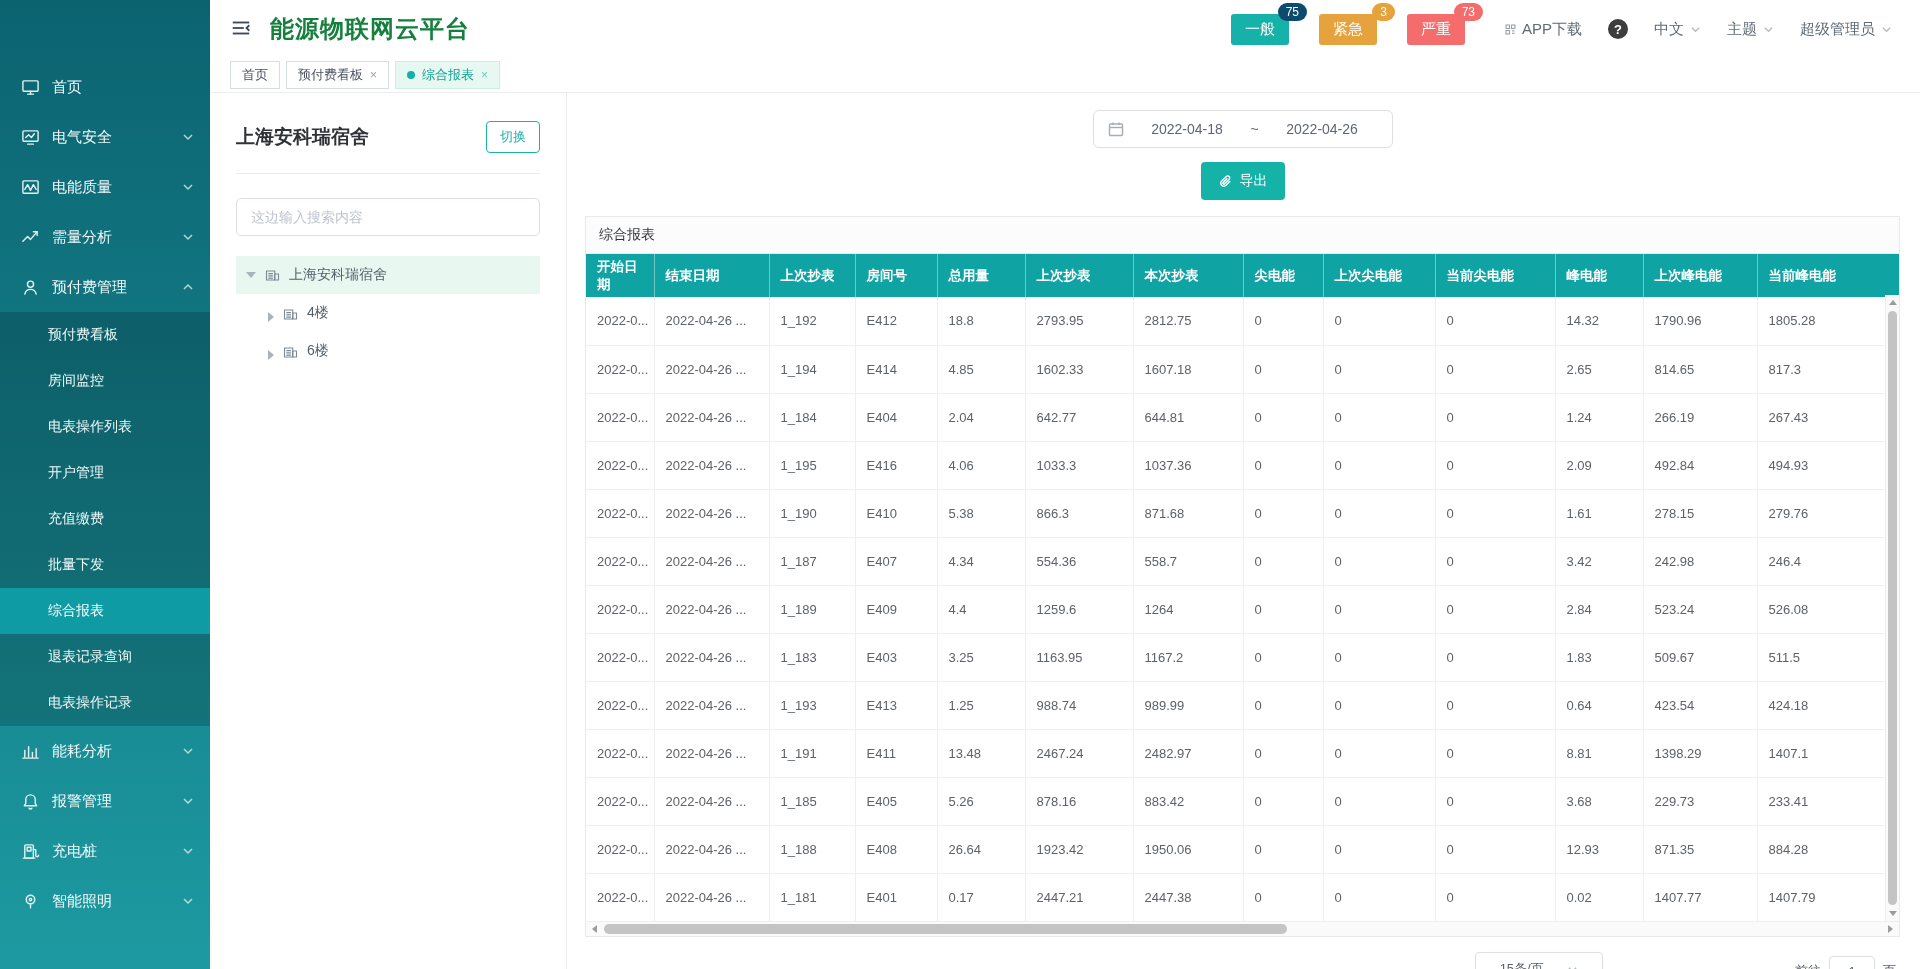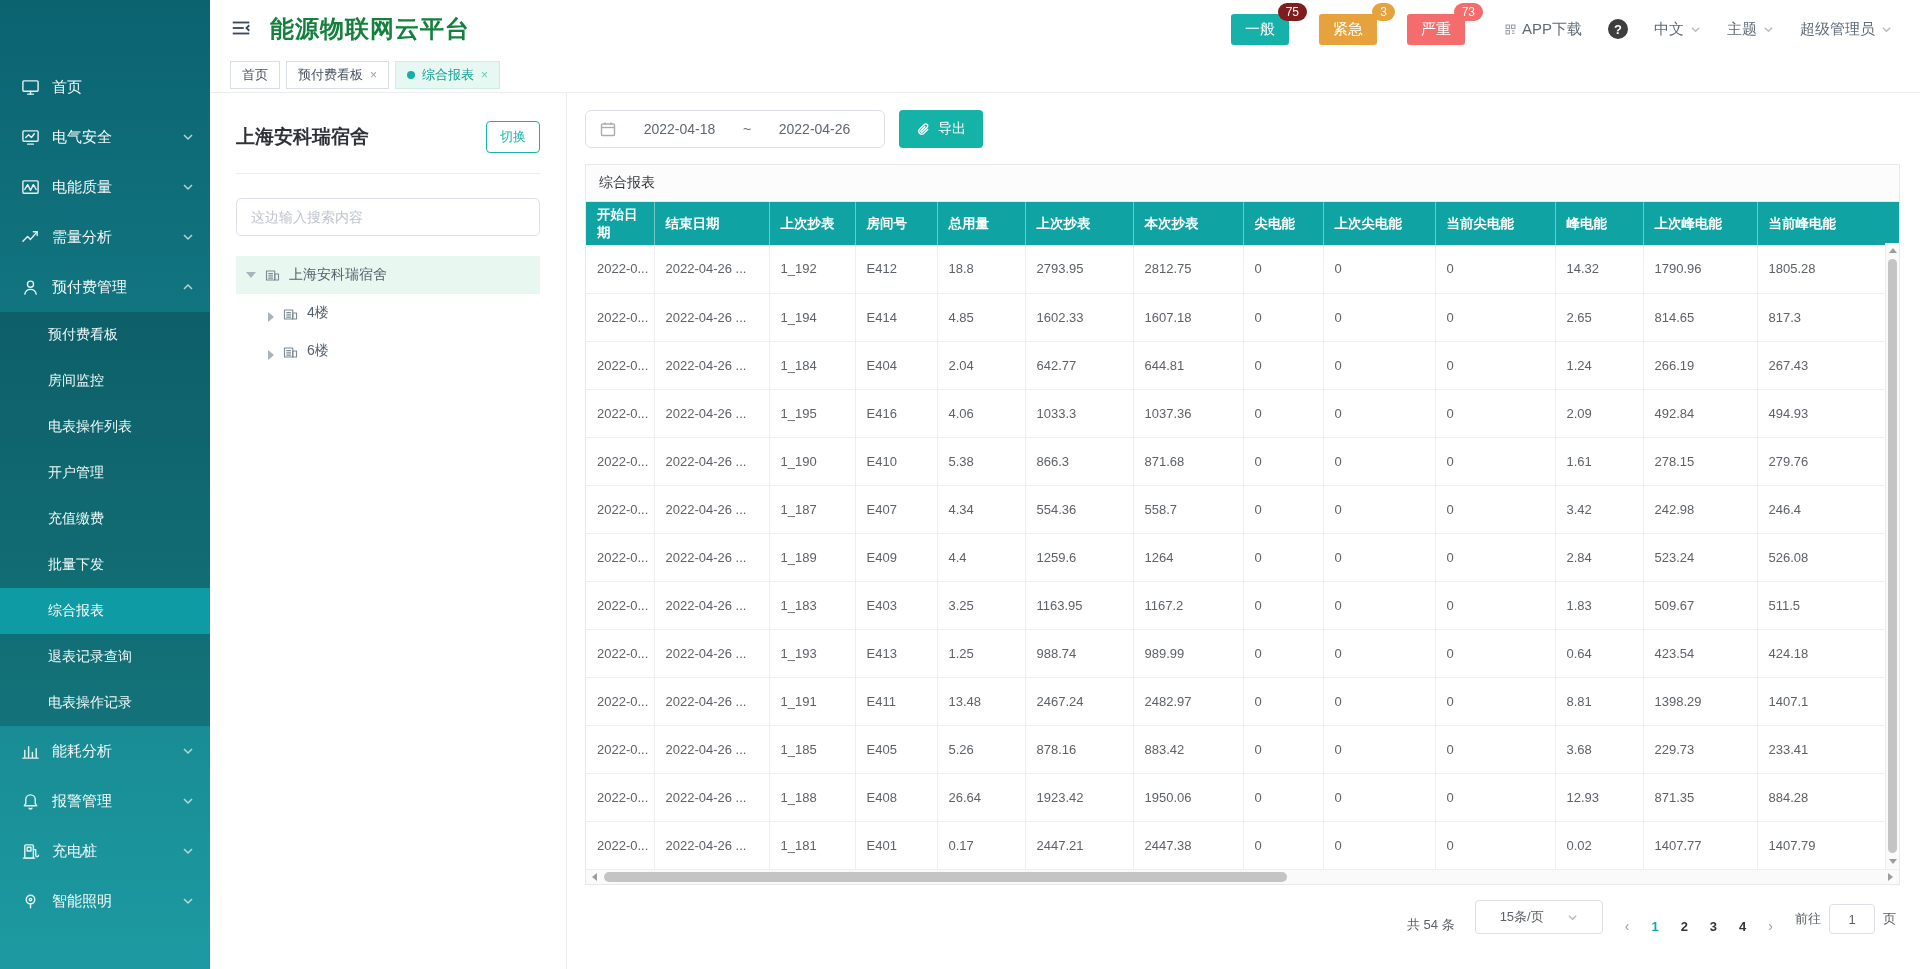--- a/index.html
+++ b/index.html
@@ -68,21 +68,21 @@
     padding:10px 8px 10px 10px; cursor:pointer; }
   .tree-child { display:flex; align-items:flex-end; gap:9px; padding:10px 0 10px 32px; cursor:pointer; }
   .caret-down { width:0; height:0; border-left:5px solid transparent; border-right:5px solid transparent;
     border-top:6px solid #aab2ba; }
   .caret-right { width:0; height:0; border-top:5px solid transparent; border-bottom:5px solid transparent;
     border-left:6px solid #aab2ba; }
   .b-icon { width:15px; height:15px; color:#7d8a94; }
 
   
   .main-panel { flex:1; min-width:0; padding:17px 20px 0 18px; display:flex; flex-direction:column; }
-  .toolbar { display:flex; align-items:center; gap:14px; }
+  .toolbar { display:flex; align-items:center; gap:14px;flex-direction:column; }
   .date-range { width:300px; height:38px; border:1px solid #dcdfe6; border-radius:6px;
     display:flex; align-items:center; padding:0 14px; gap:8px; color:#5f6670; font-size:14px; cursor:pointer; }
   .date-range .dr-val { flex:1; text-align:center; }
   .cal-icon { width:16px; height:16px; color:#a8adb5; }
   .export-btn { height:38px; background:#14b2a7; color:#fff; border:none; border-radius:4px;
     padding:0 17px; font-size:14px; display:flex; align-items:center; gap:7px; cursor:pointer; font-family:inherit; }
 
   .table-wrap { margin-top:16px; border:1px solid #e9e9e9; position:relative; }
   .table-caption { padding:9px 13px; font-size:14px; color:#303338; background:#fcfcfc;
     border-bottom:1px solid #e9e9e9; }
@@ -280,21 +280,21 @@
           <line x1="3" y1="6" x2="21" y2="6"></line>
             <line x1="3" y1="12" x2="15" y2="12"></line>
             <line x1="3" y1="18" x2="21" y2="18"></line>
             <polyline points="21,9 18,12 21,15"></polyline>
         </svg>
       </span>
       <span class="app-title">能源物联网云平台</span>
 
       <div class="topbar-right">
         <div class="alerts" id="alerts">
-            <span class="alert-tag" style="background: rgb(22, 177, 168);">一般<span class="alert-count" style="background: #7f1d1d;">75</span></span>
+            <span class="alert-tag" style="background: rgb(22, 177, 168);">一般<span class="alert-count" style="background: #0c4a6e;">75</span></span>
             <span class="alert-tag" style="background: rgb(230, 162, 60);">紧急<span class="alert-count" style="background: rgb(230, 162, 60);">3</span></span>
             <span class="alert-tag" style="background: rgb(245, 108, 108);">严重<span class="alert-count" style="background: rgb(245, 108, 108);">73</span></span>
           </div>
 
         <span class="top-link">
           <svg class="chev" width="16" height="16" viewBox="0 0 16 16" fill="none" stroke="#9aa0a8" stroke-width="1.6">
             <rect x="1.5" y="1.5" width="5" height="5"></rect>
               <rect x="9.5" y="1.5" width="5" height="5"></rect>
               <rect x="1.5" y="9.5" width="5" height="5"></rect>
               <line x1="10" y1="10" x2="14" y2="10"></line>

